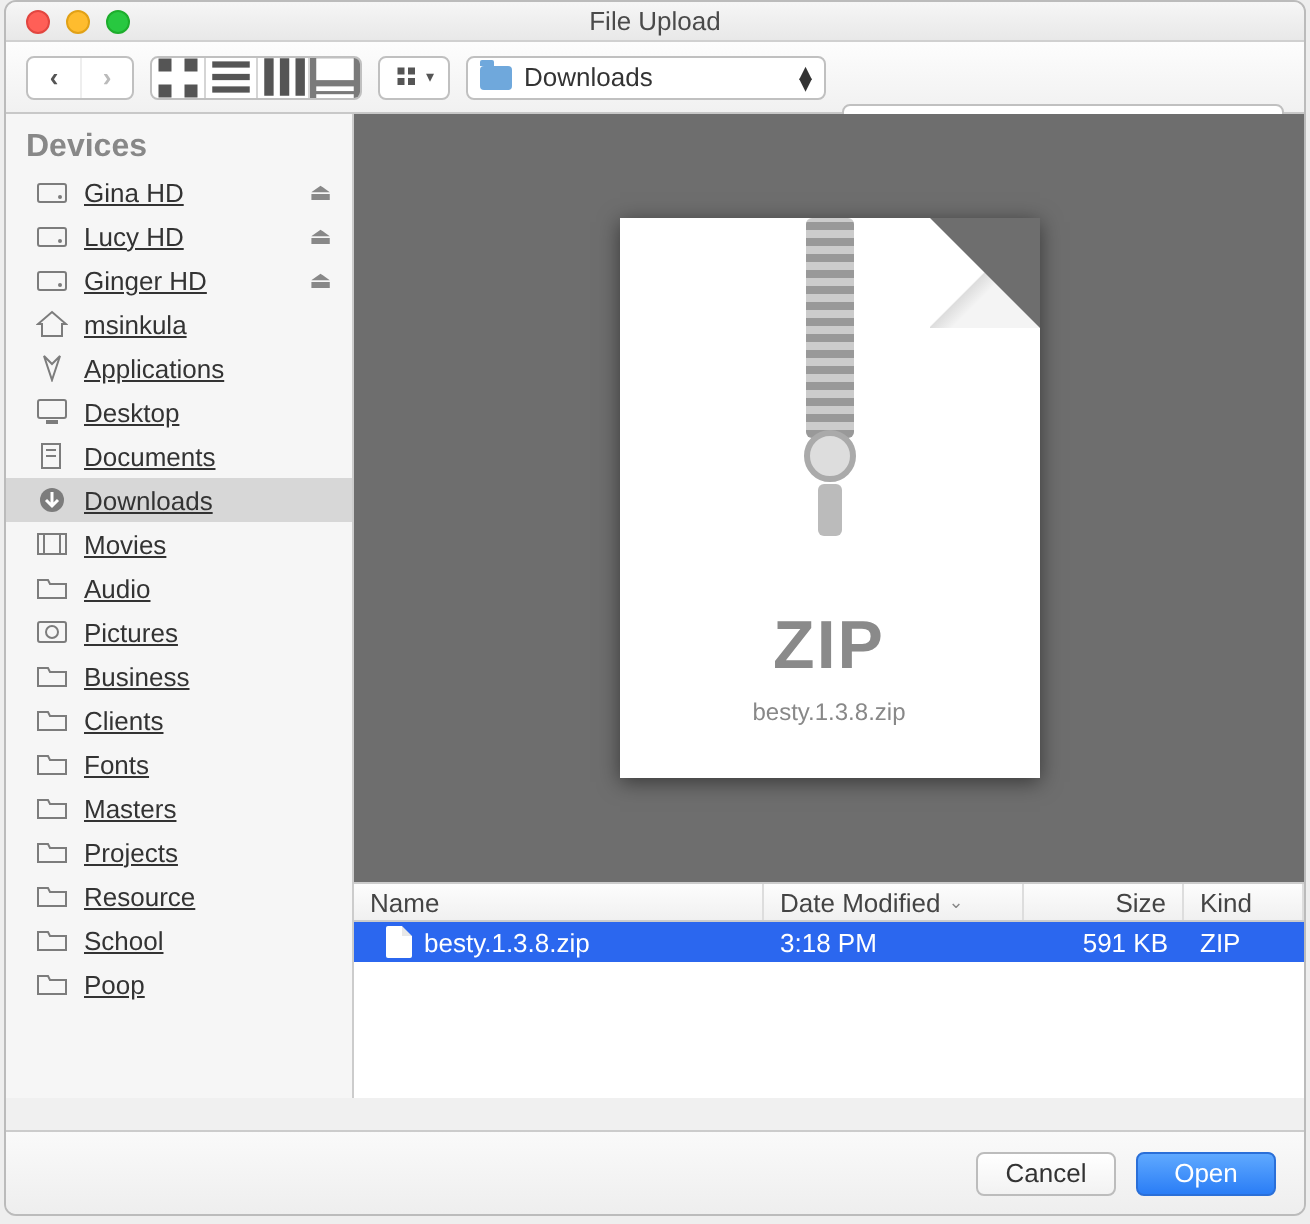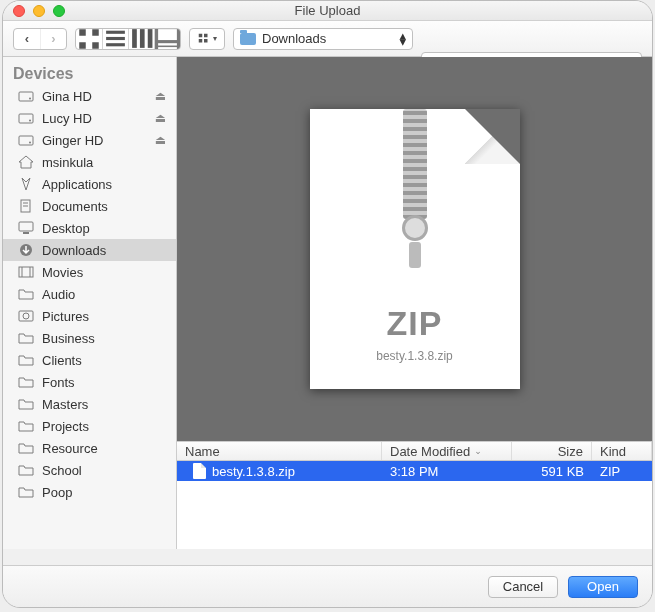--- a/index.html
+++ b/index.html
@@ -1,18 +1,18 @@
 <!DOCTYPE html>
 <html><head>
 <meta charset="utf-8">
 <style>
 * { margin: 0; padding: 0; box-sizing: border-box; font-family: -apple-system, "Helvetica Neue", Arial, sans-serif; font-size: 13px; }
 body { width: 655px; height: 612px; background: #eee; }
 
-.window { width: 651px; height: 608px; background: #f0f0f0; border: 1px solid #bbb; border-radius: 18px; overflow: hidden; display: flex; flex-direction: column; margin-left: 2px; }
+.window { width: 651px; height: 608px; background: #f0f0f0; border: 1px solid #bbb; border-radius: 6px; overflow: hidden; display: flex; flex-direction: column; margin-left: 2px; }
 
 .titlebar { height: 20px; background: linear-gradient(#f6f6f6,#e8e8e8); border-bottom: 1px solid #d0d0d0; display: flex; align-items: center; position: relative; }
 .traffic { display: flex; gap: 8px; margin-left: 10px; }
 .tl { width: 12px; height: 12px; border-radius: 50%; }
 .tl.r { background: #ff5f57; border: 0.5px solid #e24640; }
 .tl.y { background: #febc2e; border: 0.5px solid #e1a116; }
 .tl.g { background: #28c840; border: 0.5px solid #1dad2c; }
 .title { position: absolute; left: 0; right: 0; text-align: center; color: #4a4a4a; font-size: 13px; font-weight: 400; pointer-events: none; }
 
 .toolbar { height: 36px; background: linear-gradient(#fdfdfd,#f1f1f1); border-bottom: 1px solid #c8c8c8; display: flex; align-items: center; padding: 0 10px; gap: 8px; }
@@ -28,21 +28,21 @@
 .locdrop .caret { color:#777; font-size:11px; display:flex; flex-direction: column; line-height: 6px; }
 .search { flex: 1; height: 22px; border: 1px solid #c0c0c0; border-radius: 4px; background: #fff; display: flex; align-items: center; justify-content: center; gap: 4px; color: #999; margin-top: 48px; }
 .search svg { width: 12px; height: 12px; }
 
 .body { flex: 1; display: flex; overflow: hidden; }
 
 .sidebar { width: 174px; background: #f6f6f6; border-right: 1px solid #ccc; overflow-y: auto; padding: 4px 0 10px; }
 .sidebar .section { color: #888; font-size: 16px; font-weight: 600; padding: 4px 10px 2px; }
 .sidebar .item { display: flex; align-items: center; height: 22px; padding: 0 10px 0 14px; gap: 8px; cursor: pointer; color: #333; white-space: nowrap; }
 .sidebar .item.selected { background: #d7d7d7; }
-.sidebar .item .lbl { flex: 1; overflow: hidden; text-overflow: ellipsis; }
+.sidebar .item .lbl { flex: 1; overflow: hidden; text-overflow: ellipsis; text-decoration: underline; }
 .sidebar .item .ej { color: #888; font-size: 12px; }
 .ico { width: 17px; height: 14px; display: flex; align-items: center; justify-content: center; color: #7c7c7c; }
 .ico svg { width: 16px; height: 14px; }
 
 .main { flex: 1; display: flex; flex-direction: column; background: #fff; }
 .preview { flex: 1; background: #6e6e6e; display: flex; align-items: center; justify-content: center; }
 .zipdoc { width: 210px; height: 280px; background: #fff; position: relative; box-shadow: 0 2px 10px rgba(0,0,0,0.5); }
 .fold { position: absolute; top: 0; right: 0; width: 55px; height: 55px; background: linear-gradient(135deg, transparent 49%, #ddd 50%, #f4f4f4 60%); }
 .fold::before { content:""; position:absolute; top:0; right:0; border-top:55px solid #6e6e6e; border-left:55px solid transparent; }
 .zipper { position: absolute; left: 50%; transform: translateX(-50%); top: 0; width: 30px; height: 150px; display: flex; flex-direction: column; align-items: center; }
@@ -203,35 +203,35 @@
           <div class="ico">
             <svg viewBox="0 0 16 14">
               <path d="M4 1 L8 5 L12 1 L8 13 Z" fill="none" stroke="currentColor"></path>
             </svg>
           </div>
           <span class="lbl">Applications</span>
         </div>
         <div class="item">
           <div class="ico">
             <svg viewBox="0 0 16 14">
+              <rect x="1" y="1" width="14" height="9" rx="1" fill="none" stroke="currentColor"></rect>
+              <rect x="5" y="11" width="6" height="2" fill="currentColor"></rect>
+            </svg>
+          </div>
+          <span class="lbl">Desktop</span>
+        </div>
+        <div class="item">
+          <div class="ico">
+            <svg viewBox="0 0 16 14">
               <rect x="3" y="1" width="9" height="12" fill="none" stroke="currentColor"></rect>
               <line x1="5" y1="4" x2="10" y2="4" stroke="currentColor"></line>
               <line x1="5" y1="7" x2="10" y2="7" stroke="currentColor"></line>
             </svg>
           </div>
           <span class="lbl">Documents</span>
-        </div>
-        <div class="item">
-          <div class="ico">
-            <svg viewBox="0 0 16 14">
-              <rect x="1" y="1" width="14" height="9" rx="1" fill="none" stroke="currentColor"></rect>
-              <rect x="5" y="11" width="6" height="2" fill="currentColor"></rect>
-            </svg>
-          </div>
-          <span class="lbl">Desktop</span>
         </div>
         <div class="item selected">
           <div class="ico">
             <svg viewBox="0 0 16 14">
               <circle cx="8" cy="7" r="6" fill="currentColor"></circle>
               <path d="M8 3 L8 9 M5 7 L8 10 L11 7" stroke="#fff" stroke-width="1.5" fill="none"></path>
             </svg>
           </div>
           <span class="lbl">Downloads</span>
         </div>

